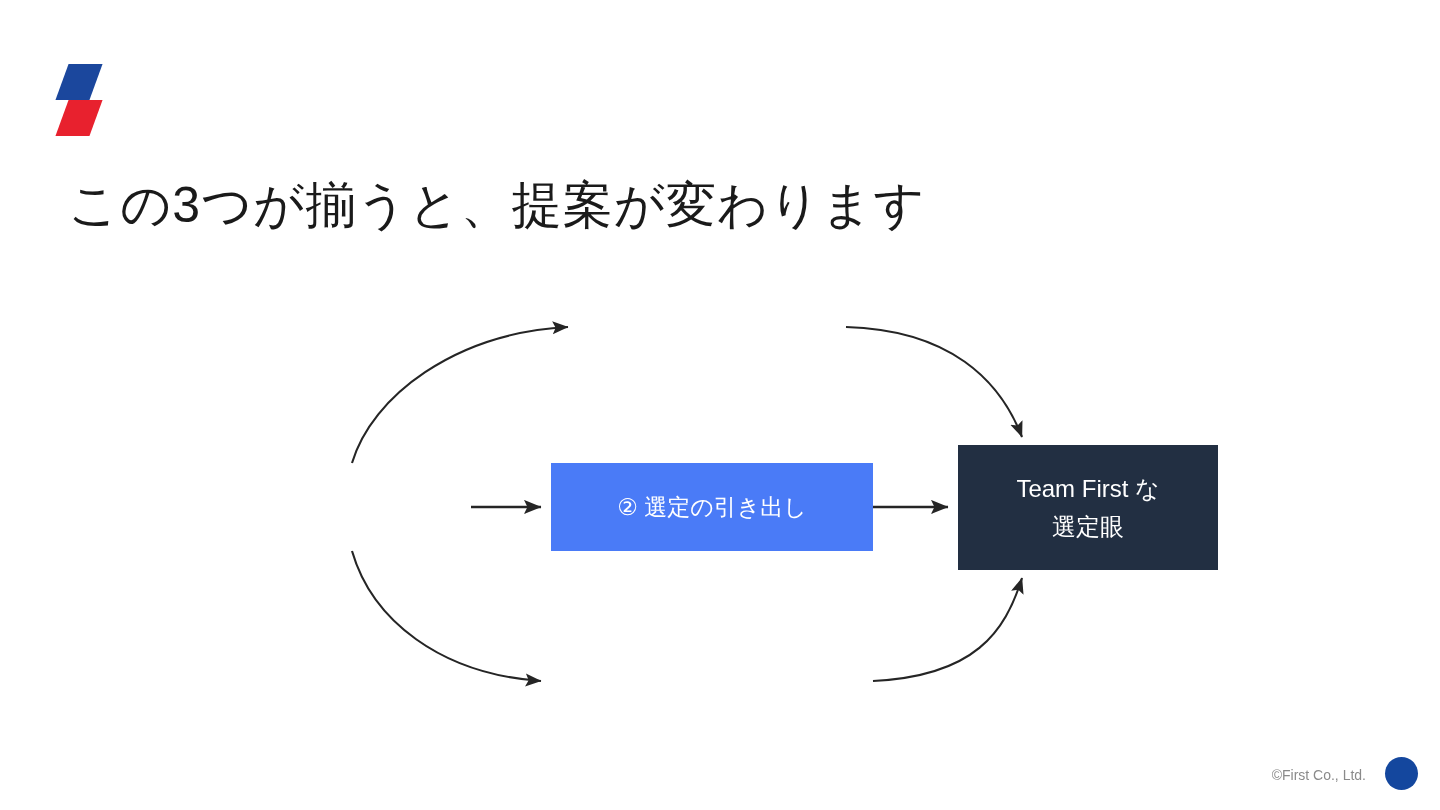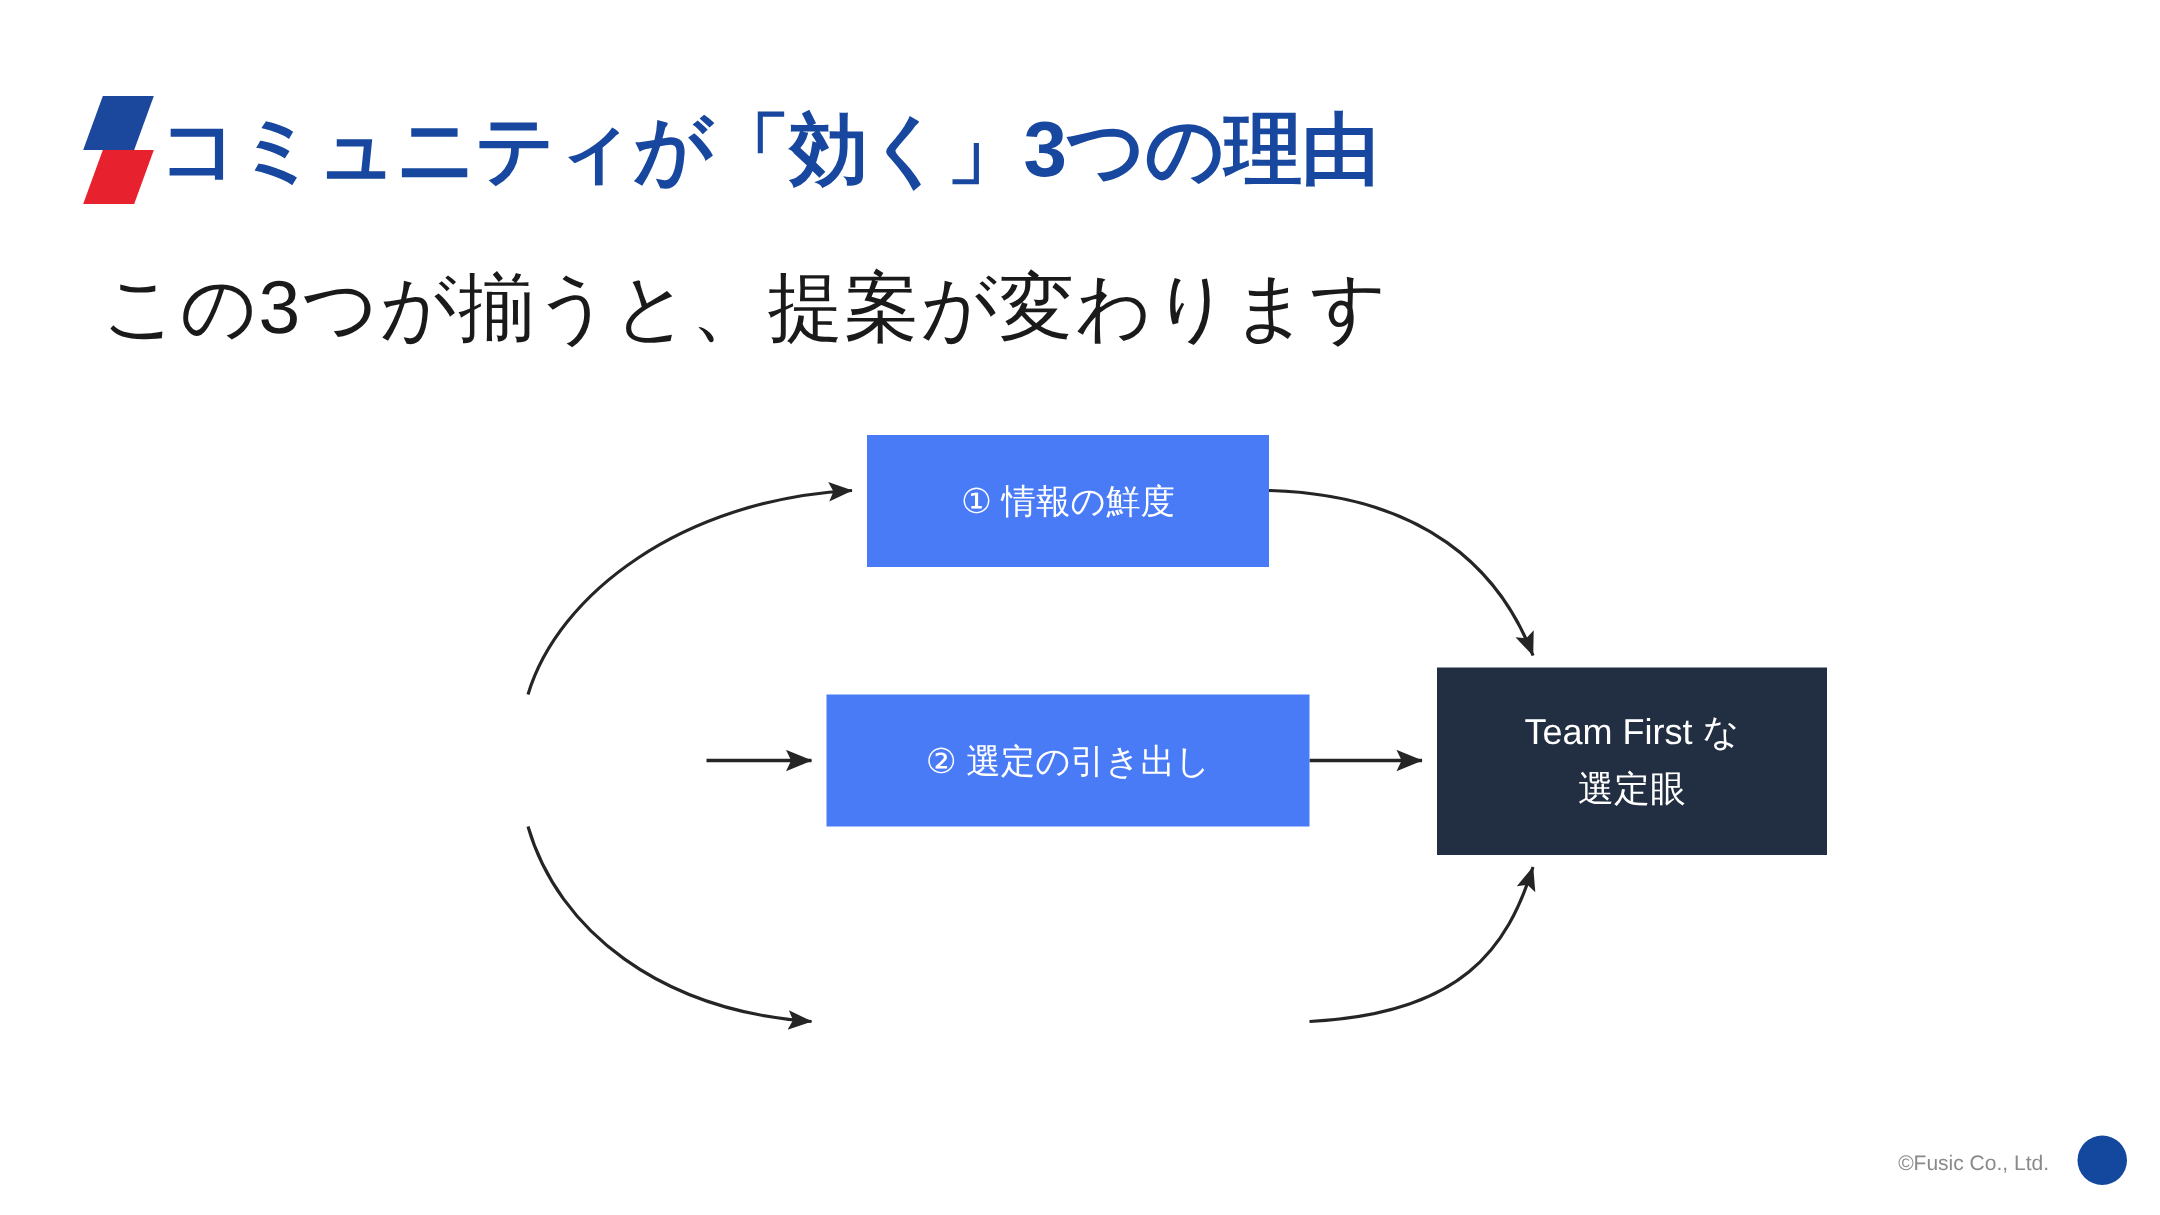--- a/index.html
+++ b/index.html
@@ -152,21 +152,20 @@
   }
 </style>
 </head>
 <body>
 
 <div id="title-row">
   <div id="title-accent">
     <div class="bar top"></div>
     <div class="bar bottom"></div>
   </div>
-  <div id="slide-title">コミュニティが「効く」3つの理由</div>
 </div>
 
 <div id="slide-subtitle">この3つが揃うと、提案が変わります</div>
 
 <div id="diagram">
 
   <svg id="arrow-layer" viewBox="0 0 1440 810">
     <defs>
       <marker id="head" markerWidth="9" markerHeight="9" refX="7.4" refY="3.1" orient="auto" markerUnits="strokeWidth">
         <path d="M0,0 L7.6,3.1 L0,6.2 L1.5,3.1 Z" fill="#252525"></path>
@@ -180,30 +179,27 @@
     <path d="M 352,551 C 372,620 440,674 541,681" fill="none" stroke="#252525" stroke-width="2.1" marker-end="url(#head)"></path>
 
     <path d="M 846,327 C 950,330 1000,380 1022,437" fill="none" stroke="#252525" stroke-width="2.1" marker-end="url(#head)"></path>
 
     <path d="M 873,507 L 948,507" fill="none" stroke="#252525" stroke-width="2.3" marker-end="url(#head)"></path>
 
     <path d="M 873,681 C 975,676 1005,632 1022,578" fill="none" stroke="#252525" stroke-width="2.1" marker-end="url(#head)"></path>
   </svg>
 
 
-  <div class="node" id="node-reason-1">
-    <span class="node-label">① 情報の鮮度</span>
-  </div>
 
   <div class="node" id="node-reason-2">
     <span class="node-label">② 選定の引き出し</span>
   </div>
 
 
   <div class="node" id="node-outcome">
     <span class="node-label">Team First な
 選定眼</span>
   </div>
 
 </div>
 
-<div id="footer-copyright">©Fusic Co., Ltd.</div>
+<div id="footer-copyright">©First Co., Ltd.</div>
 <div id="footer-dot"></div>
 
 </body></html>

